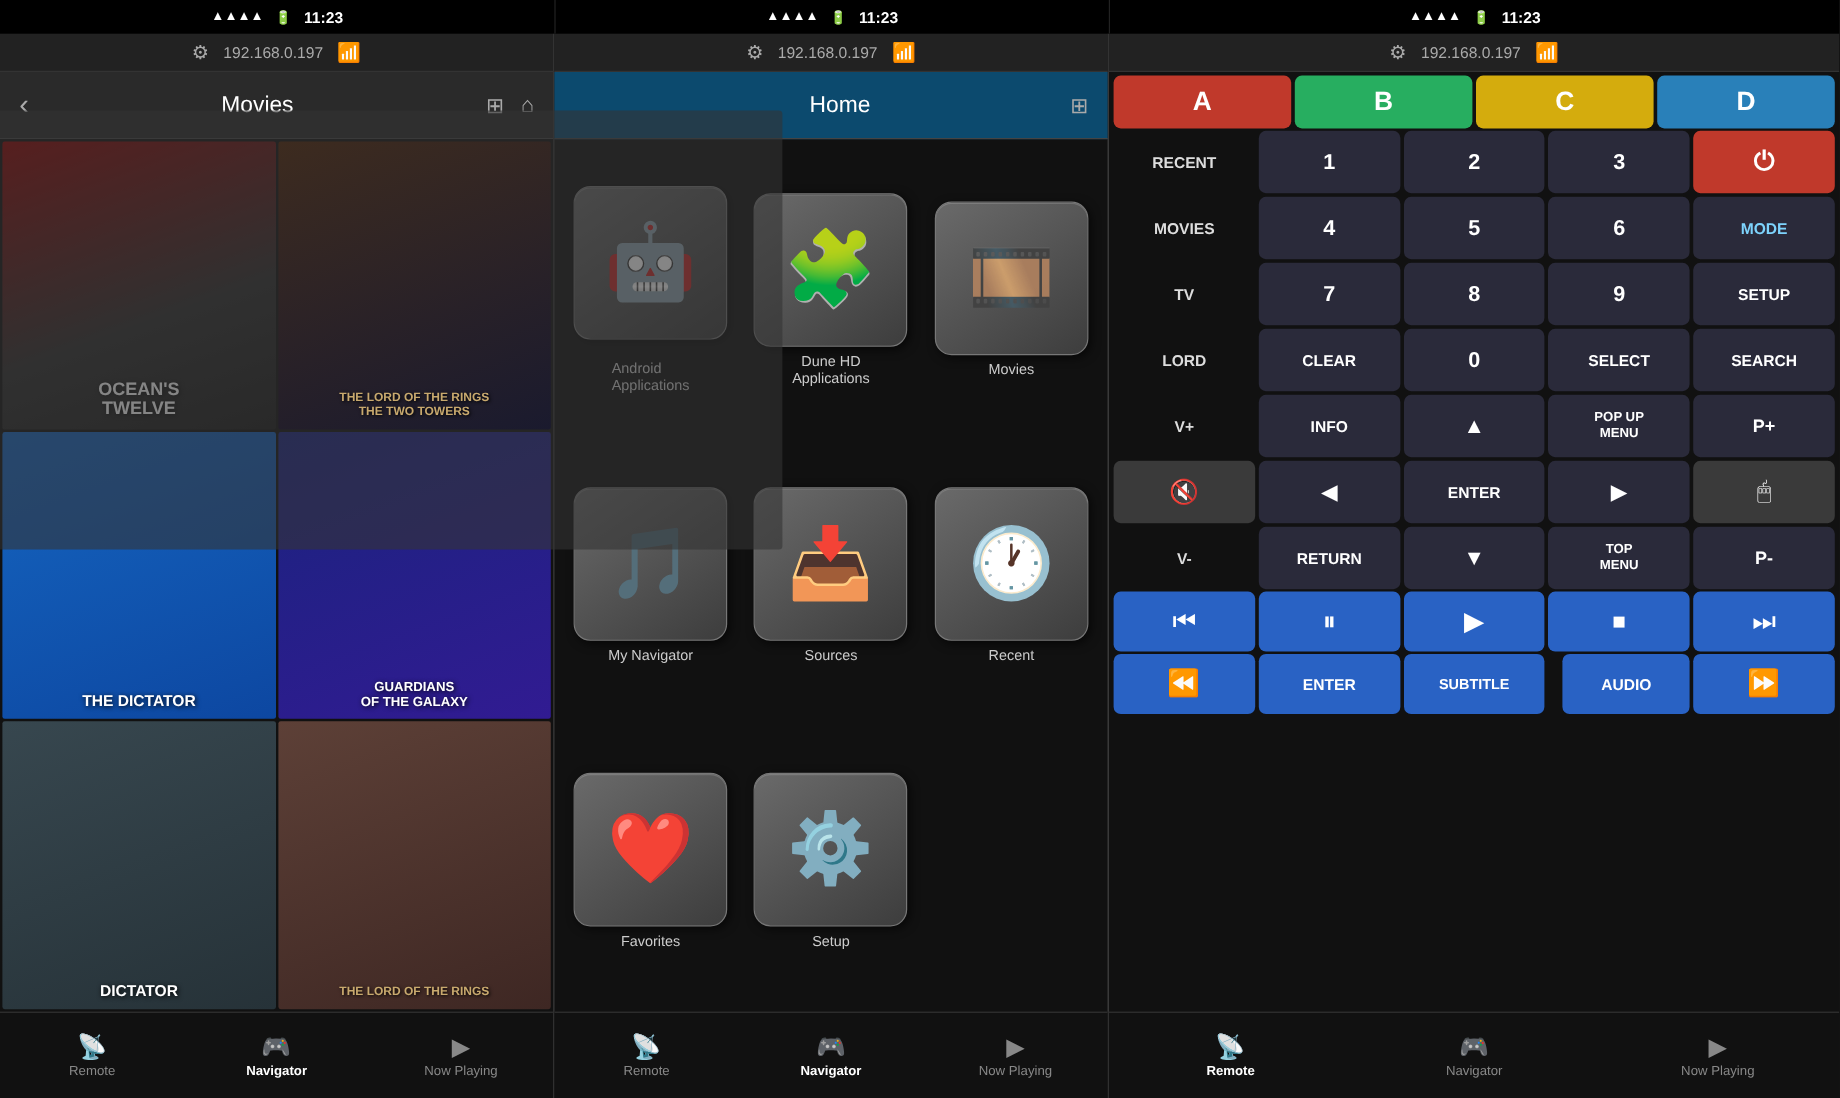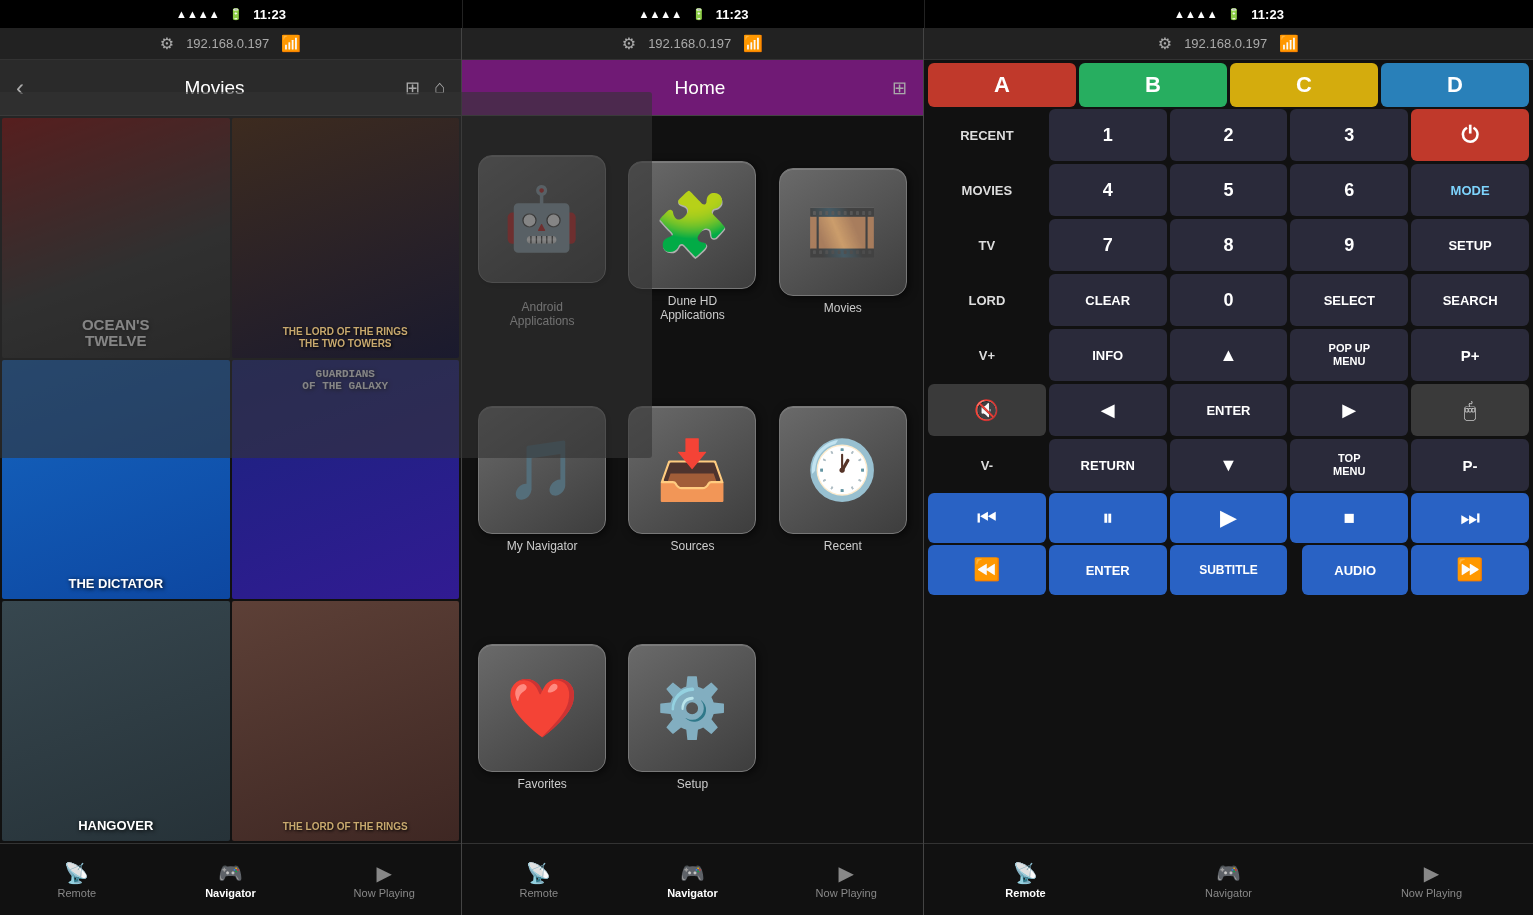--- a/index.html
+++ b/index.html
@@ -65,26 +65,26 @@
           <span style="color:#fff; font-size:15px; font-weight:900; text-shadow:1px 1px 4px #000; text-align:center; line-height:1.1;">OCEAN'S<br>TWELVE</span>
           <div style="background:#333; opacity:0.6; width:70%; height:40%; position:absolute; top:10%; border-radius:3px; z-index:0;"></div>
         </div>
         <div style="background:linear-gradient(160deg,#3d2b1f 0%,#1a1a2e 100%); display:flex; flex-direction:column; align-items:center; justify-content:flex-end; padding:8px; cursor:pointer; border-radius:2px; position:relative;">
           <span style="color:#c8a96e; font-size:10px; font-weight:700; text-shadow:1px 1px 3px #000; text-align:center; line-height:1.2;">THE LORD OF THE RINGS<br>THE TWO TOWERS</span>
         </div>
 
         <div style="background:linear-gradient(160deg,#1565c0 0%,#0d47a1 100%); display:flex; flex-direction:column; align-items:center; justify-content:flex-end; padding:8px; cursor:pointer; border-radius:2px;">
           <span style="color:#fff; font-size:13px; font-weight:900; text-shadow:1px 1px 4px #000; text-align:center;">THE DICTATOR</span>
         </div>
-        <div style="background:linear-gradient(160deg,#1a237e 0%,#311b92 100%); display:flex; flex-direction:column; align-items:center; justify-content:flex-start; padding:8px; cursor:pointer; border-radius:2px;font-family:Liberation Mono, monospace;">
+        <div style="background:linear-gradient(160deg,#1a237e 0%,#311b92 100%); display:flex; flex-direction:column; align-items:center; justify-content:flex-end; padding:8px; cursor:pointer; border-radius:2px;">
           <span style="color:#fff; font-size:11px; font-weight:900; text-shadow:1px 1px 4px #000; text-align:center;">GUARDIANS<br>OF THE GALAXY</span>
         </div>
 
         <div style="background:linear-gradient(160deg,#37474f 0%,#263238 100%); display:flex; flex-direction:column; align-items:center; justify-content:flex-end; padding:8px; cursor:pointer; border-radius:2px;">
-          <span style="color:#fff; font-size:13px; font-weight:900; text-shadow:1px 1px 4px #000; text-align:center;">HANGOVER</span>
+          <span style="color:#fff; font-size:13px; font-weight:900; text-shadow:1px 1px 4px #000; text-align:center;">DICTATOR</span>
         </div>
         <div style="background:linear-gradient(160deg,#5d4037 0%,#3e2723 100%); display:flex; flex-direction:column; align-items:center; justify-content:flex-end; padding:8px; cursor:pointer; border-radius:2px;">
           <span style="color:#c8a96e; font-size:10px; font-weight:700; text-shadow:1px 1px 3px #000; text-align:center; line-height:1.2;">THE LORD OF THE RINGS</span>
         </div>
       </div>
 
       <div style="height:72px; background:#111; display:flex; align-items:center; border-top:1px solid #333;">
         <div style="flex:1; display:flex; flex-direction:column; align-items:center; gap:2px; cursor:pointer;">
           <span style="font-size:20px; color:#888;">📡</span>
           <span style="font-size:11px; color:#888;">Remote</span>
@@ -101,33 +101,33 @@
     </div>
 
     <div style="width:462px; display:flex; flex-direction:column; border-right:1px solid #444;">
 
       <div style="height:32px; background:#222; display:flex; align-items:center; justify-content:center; gap:12px; border-bottom:1px solid #333;">
         <span style="color:#aaa; font-size:16px; cursor:pointer;">⚙</span>
         <span style="color:#aaa; font-size:13px;">192.168.0.197</span>
         <span style="color:#4CAF50; font-size:16px;">📶</span>
       </div>
 
-      <div style="height:56px; background:#701a75; display:flex; align-items:center; justify-content:space-between; padding:0 16px; border-bottom:1px solid #444;">
+      <div style="height:56px; background:#0c4a6e; display:flex; align-items:center; justify-content:space-between; padding:0 16px; border-bottom:1px solid #444;">
         <div style="width:30px;"></div>
         <span style="color:#fff; font-size:19px; font-weight:400;">Home</span>
         <span style="color:#aaa; font-size:18px; cursor:pointer;">⊞</span>
       </div>
 
       <div style="flex:1; overflow:hidden; padding:10px 8px; display:grid; grid-template-columns:repeat(3,1fr); grid-template-rows:repeat(3,1fr); gap:6px;">
 
         <div style="display:flex; flex-direction:column; align-items:center; justify-content:center; gap:5px; cursor:pointer;">
           <div style="width:128px; height:128px; border-radius:14px; background:linear-gradient(145deg,#6a6a6a,#3d3d3d); display:flex; align-items:center; justify-content:center; box-shadow:2px 2px 8px rgba(0,0,0,0.6),inset 0 1px 0 rgba(255,255,255,0.15); border:1px solid #777;">
             <span style="font-size:62px; line-height:1;">🤖</span>
           </div>
-          <span style="color:#ccc; font-size:12px; text-align:center; line-height:1.2;margin-top:12px;">Android<br>Applications</span>
+          <span style="color:#ccc; font-size:12px; line-height:1.2;margin-top:12px;">Android<br>Applications</span>
         </div>
 
         <div style="display:flex; flex-direction:column; align-items:center; justify-content:center; gap:5px; cursor:pointer;">
           <div style="width:128px; height:128px; border-radius:14px; background:linear-gradient(145deg,#6a6a6a,#3d3d3d); display:flex; align-items:center; justify-content:center; box-shadow:2px 2px 8px rgba(0,0,0,0.6),inset 0 1px 0 rgba(255,255,255,0.15); border:1px solid #777;">
             <span style="font-size:62px; line-height:1;">🧩</span>
           </div>
           <span style="color:#ccc; font-size:12px; text-align:center; line-height:1.2;">Dune HD<br>Applications</span>
         </div>
 
         <div style="display:flex; flex-direction:column; align-items:center; justify-content:center; gap:5px; cursor:pointer;">

